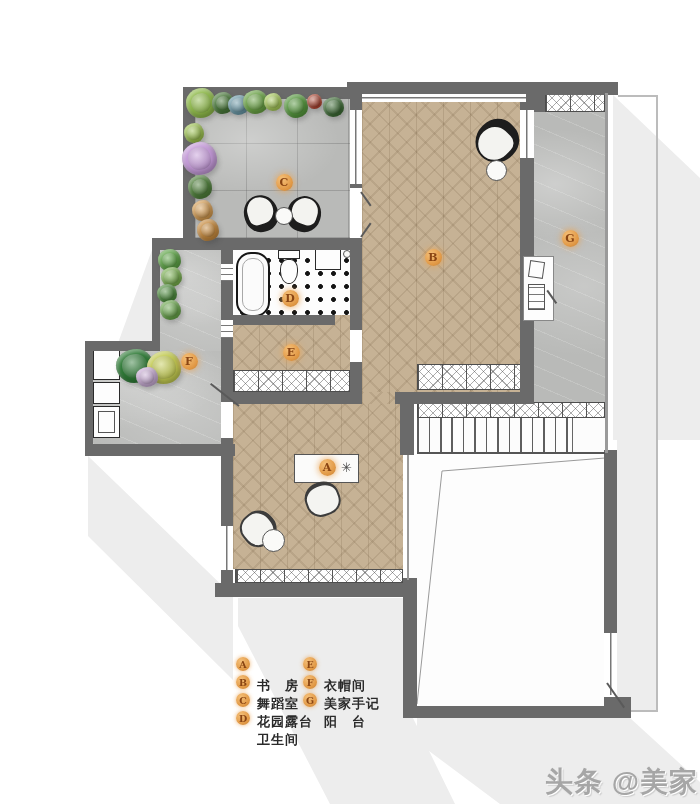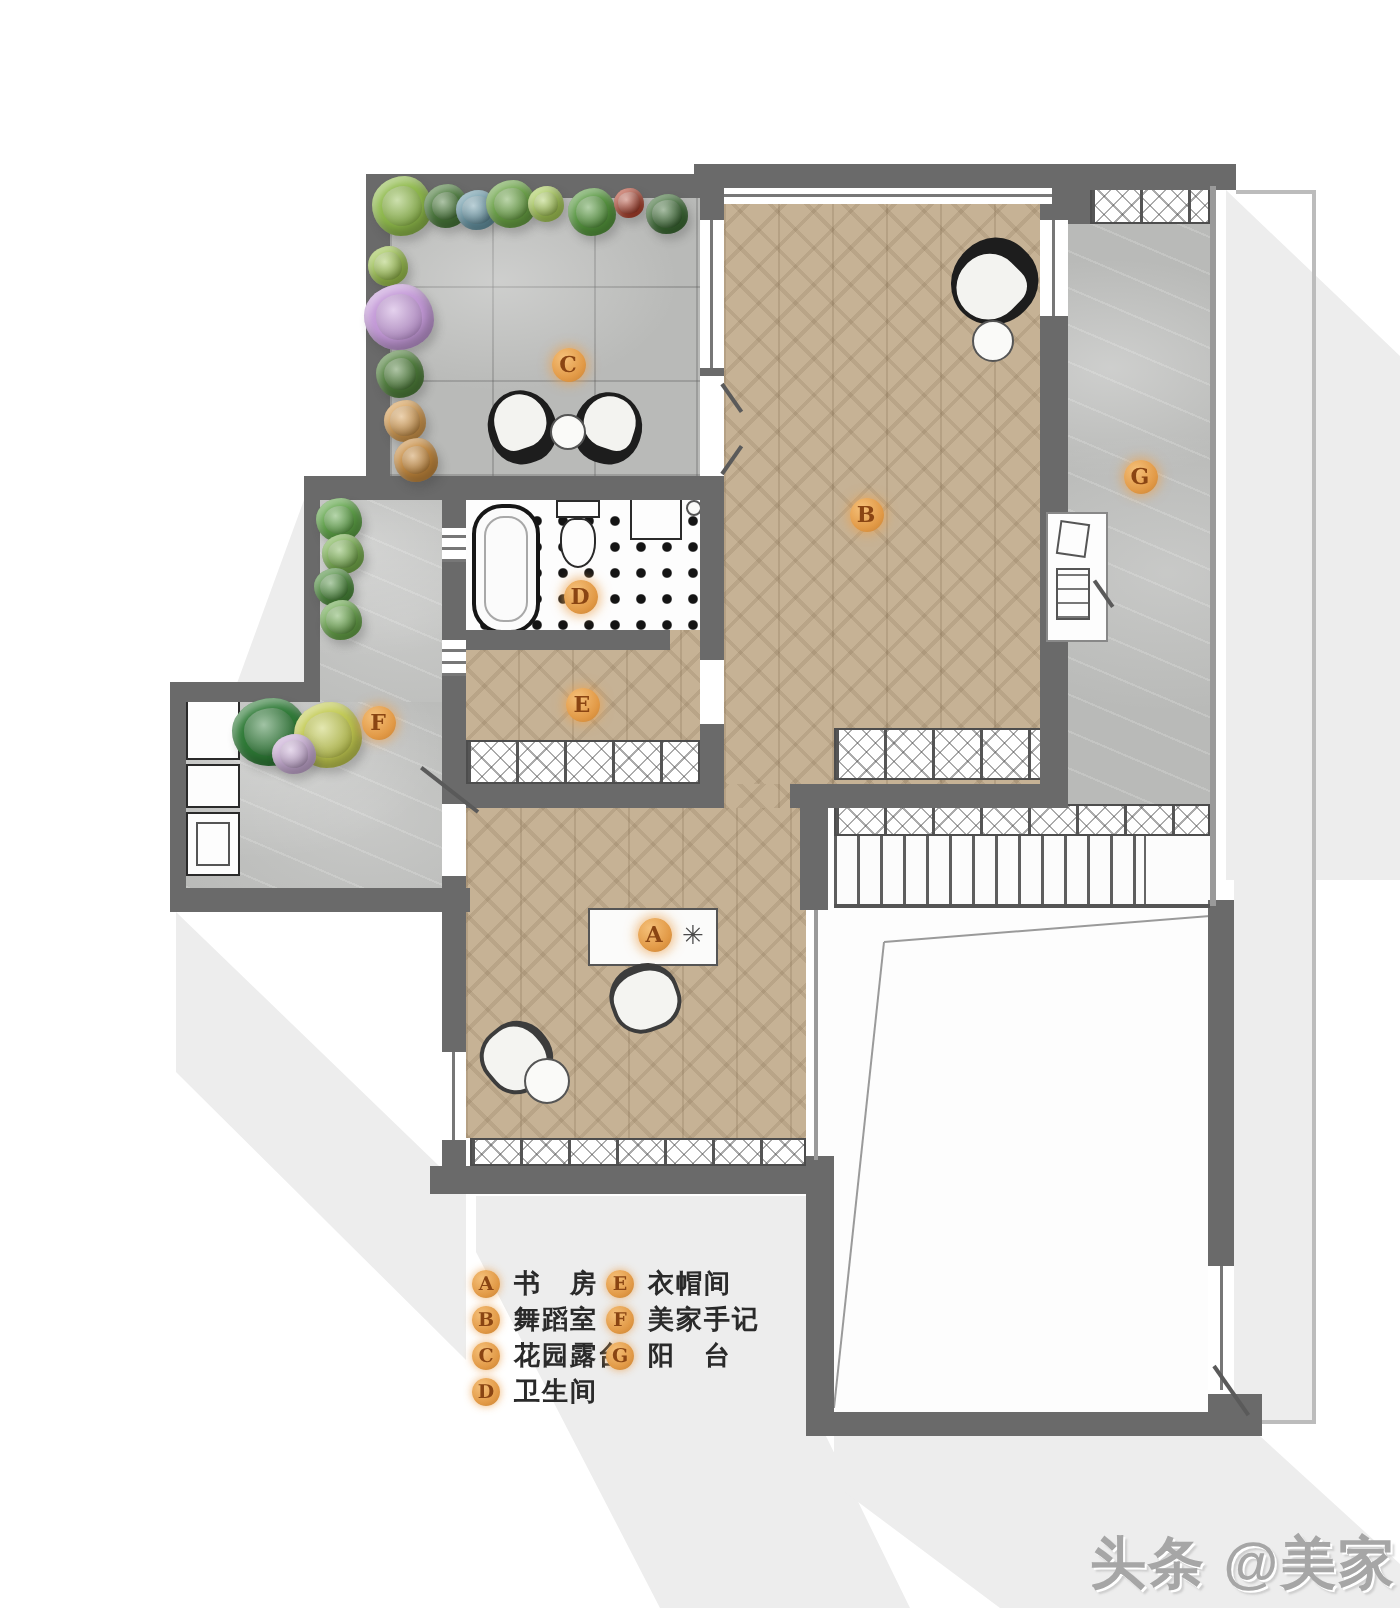--- a/index.html
+++ b/index.html
@@ -65,21 +65,21 @@
     background:radial-gradient(circle at 35% 30%,#f5c079,var(--marker,#e29a47) 62%,#c87f2f);
     box-shadow:0 0 6px 1px rgba(235,164,84,.75);
     color:var(--markertext,#8a4513);font:700 11px "DejaVu Serif",serif;}
   .legend{position:absolute;z-index:8;}
   .lrow{position:absolute;display:flex;align-items:center;gap:7px;}
   .lcirc{width:14px;height:14px;border-radius:50%;flex:0 0 14px;
     display:flex;align-items:center;justify-content:center;
     background:radial-gradient(circle at 35% 30%,#f5c079,var(--marker,#e29a47) 62%,#c87f2f);
     box-shadow:0 0 4px rgba(235,164,84,.8);
     color:var(--markertext,#8a4513);font:700 9.5px "DejaVu Serif",serif;}
-  .llabel{font-weight:700;font-size:13px;letter-spacing:1px;color:var(--legendtext,#2a2a2a);white-space:nowrap;}
+  .llabel{font-weight:700;font-size:13px;letter-spacing:1px;color:var(--legendtext,#2a2a2a);white-space:nowrap;margin-top:44px;}
   .watermark{position:absolute;z-index:8;font-weight:700;font-size:28px;letter-spacing:1px;
     color:var(--watermark,#a6a6a6);text-shadow:1px 1px 0 #fff,2px 2px 1px rgba(150,150,150,.35);margin-left:18px;}
   .plant{position:absolute;z-index:6;border-radius:55% 45% 52% 48% / 48% 55% 45% 52%;
     box-shadow:inset -3px -4px 6px rgba(0,0,0,.30),inset 2px 3px 4px rgba(255,255,255,.45),2px 3px 4px rgba(60,60,60,.25);}
   .plant::after{content:"";position:absolute;inset:16%;border-radius:inherit;
     background:radial-gradient(circle at 38% 35%,rgba(255,255,255,.55),rgba(0,0,0,.14) 78%);}
   .flower{position:absolute;z-index:4;color:#4a4a4a;font-size:13px;line-height:1;}
 </style>
 </head>
 <body>

